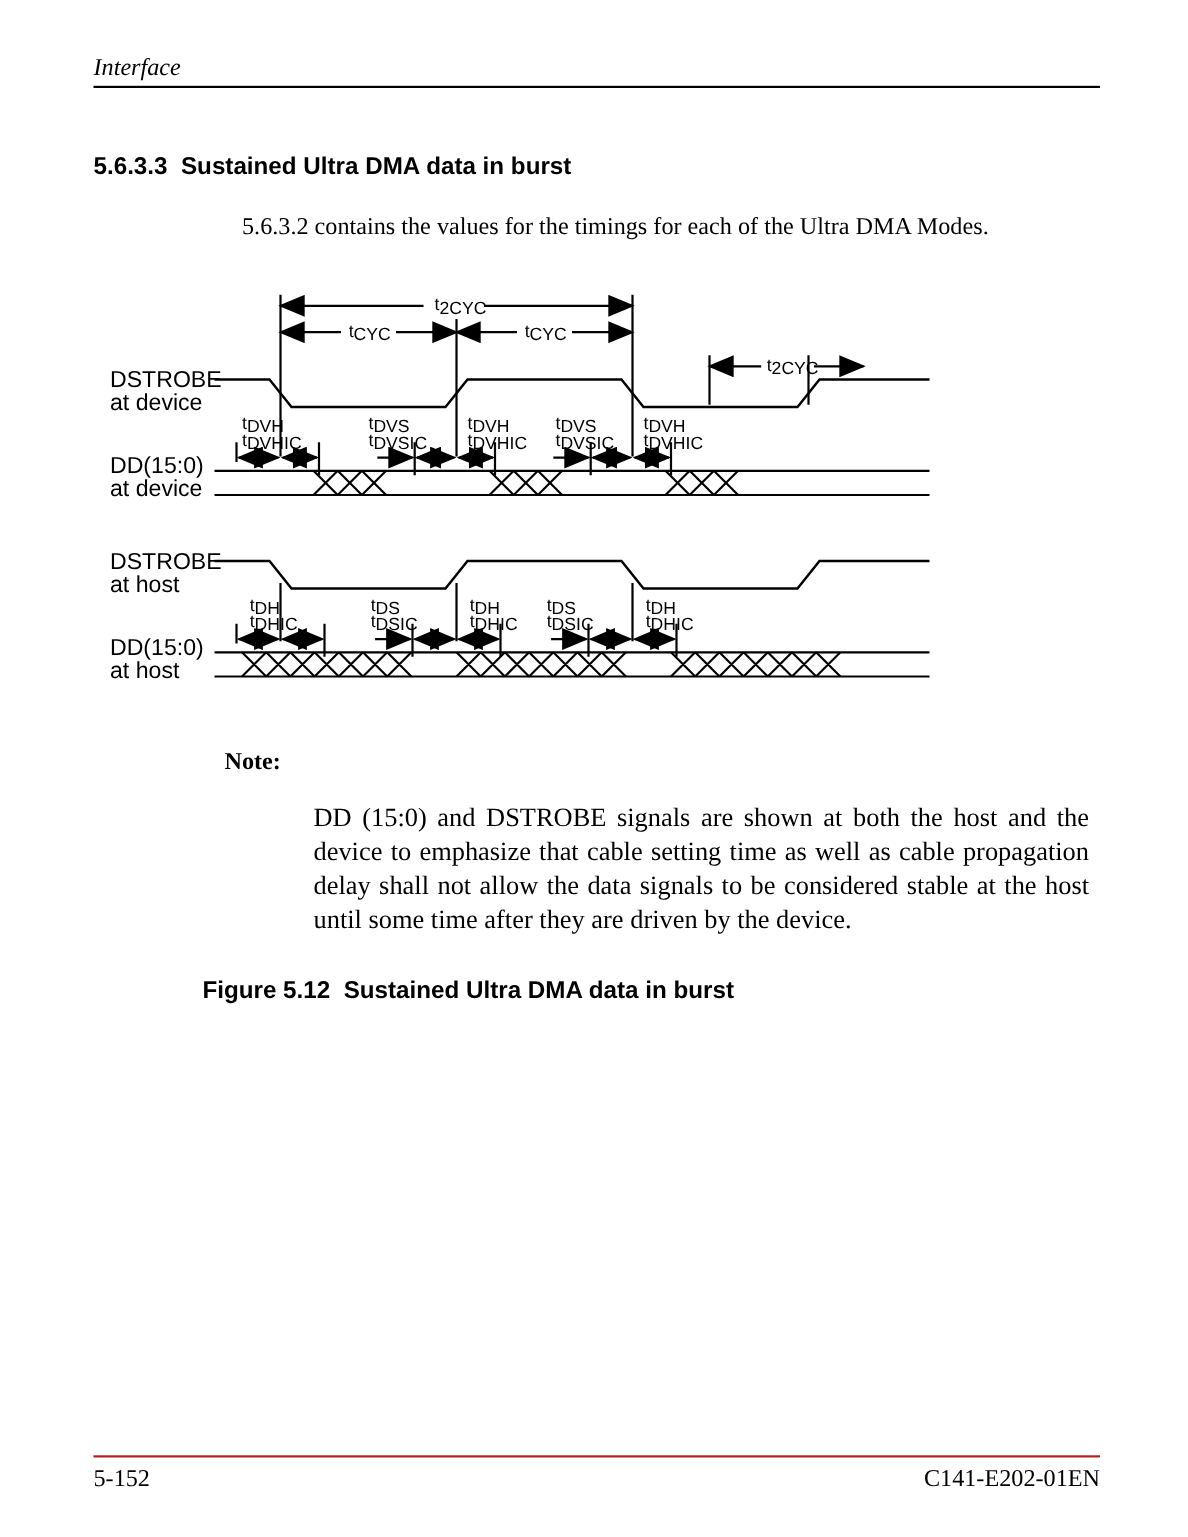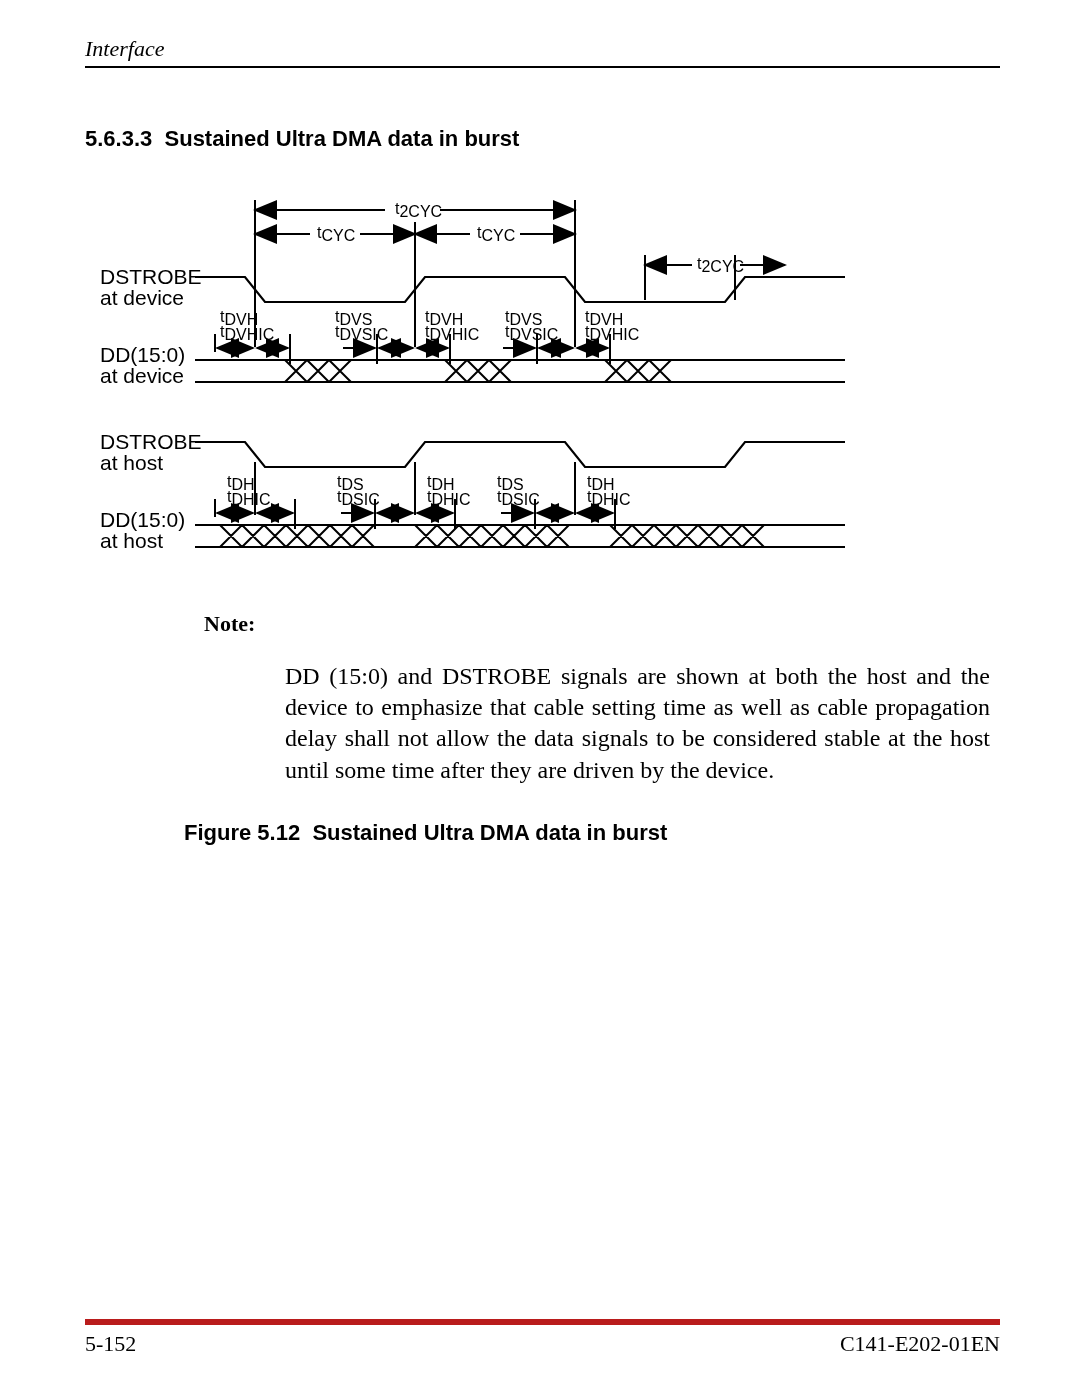--- a/index.html
+++ b/index.html
@@ -9,21 +9,21 @@
     color: #000;
     font-family: "Times New Roman", Times, serif;
     width: 1080px;
     height: 1397px;
   }
   .page {
     position: relative;
     width: 1080px;
     height: 1397px;
     box-sizing: border-box;
-    padding: 30px 80px 40px 85px;
+    padding: 42px 80px 40px 85px;
   }
   .running-head {
     font-style: italic;
     font-size: 22px;
     border-bottom: 2px solid #000;
     padding-bottom: 4px;
     margin-top: 6px;
   }
   .section-heading {
     font-family: Arial, Helvetica, sans-serif;
@@ -61,21 +61,21 @@
     font-weight: bold;
     font-size: 22px;
     margin-top: 34px;
     margin-left: 99px;
   }
   .footer {
     position: absolute;
     left: 85px;
     right: 80px;
     bottom: 40px;
-    border-top: 6px solid #b91c1c;
+    border-top: 2px solid #b91c1c;
     padding-top: 6px;
     font-size: 22px;
     display: flex;
     justify-content: space-between;
   }
   
   svg text.sig {
     font-family: Arial, Helvetica, sans-serif;
     font-size: 21px;
     fill: #000;
@@ -91,20 +91,21 @@
 
 <div class="page">
 
   <div class="running-head">Interface</div>
 
   <div class="section-heading">
     <span>5.6.3.3</span>&nbsp;
     <span>Sustained Ultra DMA data in burst</span>
   </div>
 
+  <div class="intro-para">5.6.3.2 contains the values for the timings for each of the Ultra DMA Modes.</div>
 
   <svg class="diagram" width="915" height="375" viewBox="0 0 915 375">
     <defs>
 
       <marker id="afR" markerWidth="12" markerHeight="10" refX="11" refY="5" orient="auto">
         <path d="M0,0 L12,5 L0,10 Z" fill="#000"></path>
       </marker>
       <marker id="afL" markerWidth="12" markerHeight="10" refX="1" refY="5" orient="auto">
         <path d="M12,0 L0,5 L12,10 Z" fill="#000"></path>
       </marker>

